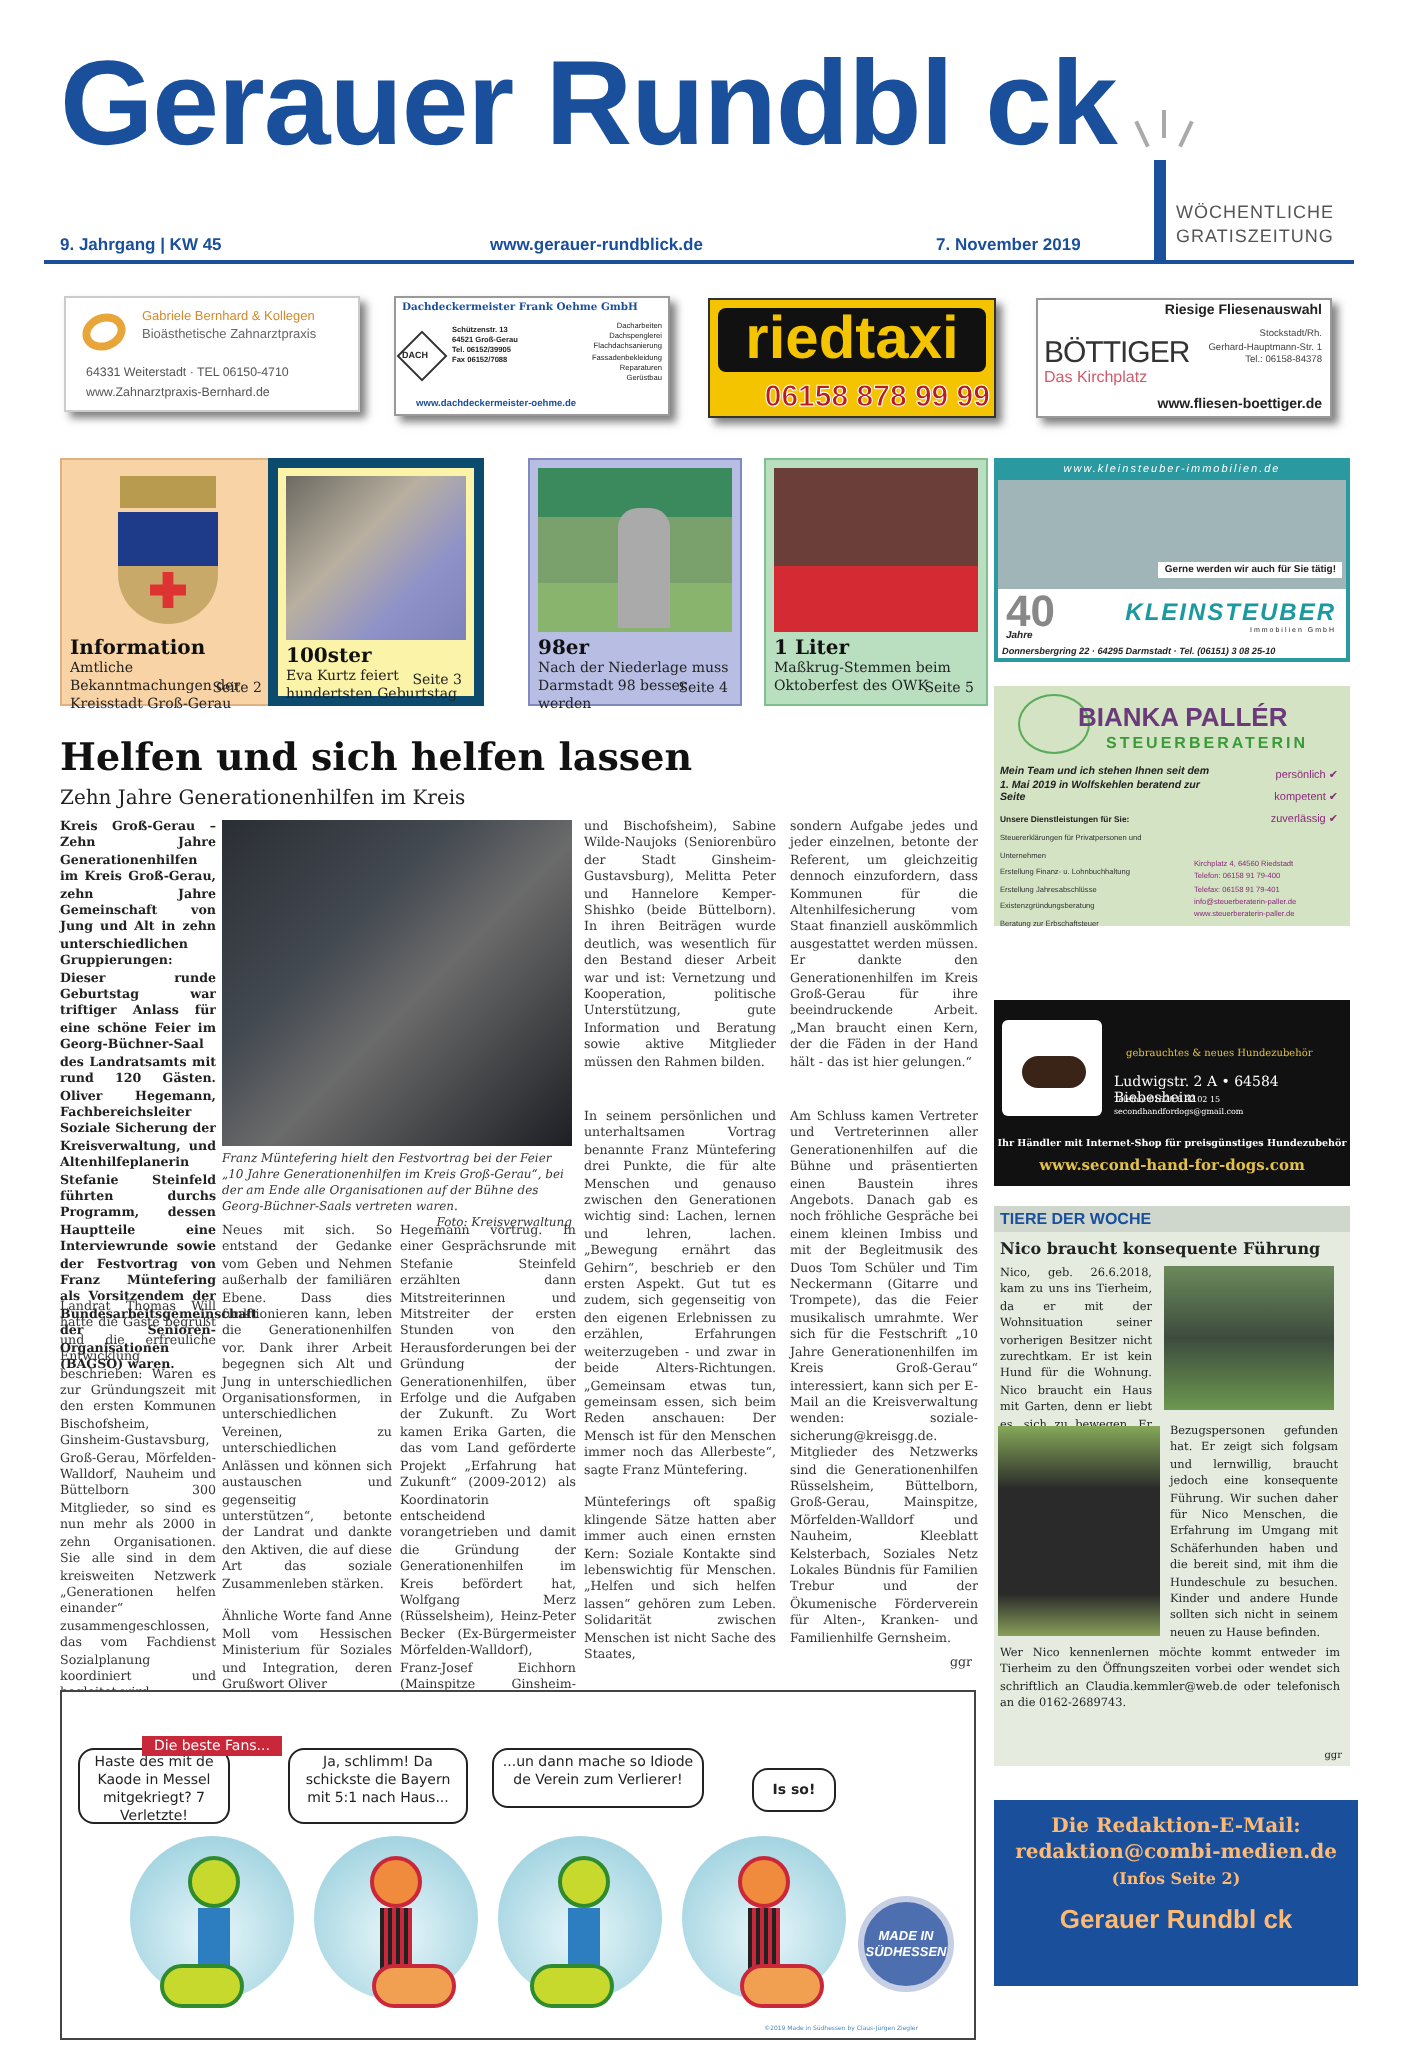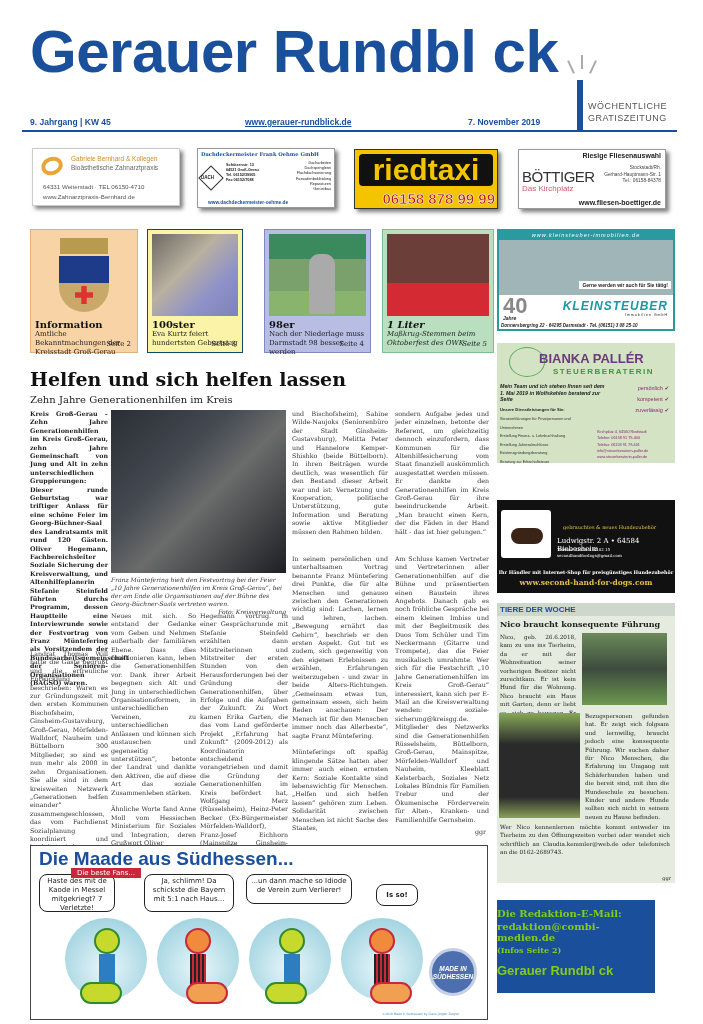--- a/index.html
+++ b/index.html
@@ -33,21 +33,21 @@
   .col { position: absolute; font-size: 6.3px; line-height: 8.4px; text-align: justify; color: #333; }
   .col.bold { font-weight: bold; color: #222; }
   #photo { left: 111px; top: 410px; width: 175px; height: 163px; background: linear-gradient(135deg,#2a2d34 0%,#444a52 35%,#6b6b6b 55%,#1d1f24 100%); }
   #caption { left: 111px; top: 576px; width: 175px; font-size: 6px; line-height: 8px; font-style: italic; color: #333; }
 
   
   #ad-kleinsteuber { left: 497px; top: 229px; width: 178px; height: 102px; background: linear-gradient(180deg,#2a9aa0 0 9%,#9fb5b8 9% 65%,#fff 65%); border: 2px solid #2a9aa0; font-family: "Liberation Sans", sans-serif; }
   #ad-paller { left: 497px; top: 343px; width: 178px; height: 120px; background: #d3e3c3; font-family: "Liberation Sans", sans-serif; }
   #ad-dogs { left: 497px; top: 500px; width: 178px; height: 93px; background: #111; font-family: "DejaVu Serif", serif; color: #fff; }
   #tiere { left: 497px; top: 603px; width: 178px; height: 280px; background: #e5ecdf; }
-  #redaktion { left: 497px; top: 900px; width: 158px; height: 93px; background: #1a4f9c; color: #84cc16; }
+  #redaktion { left: 497px; top: 900px; width: 182px; height: 93px; background: #1a4f9c; color: #fdba74; text-align: center; }
 
   
   #comic { left: 30px; top: 845px; width: 458px; height: 175px; border: 1.5px solid #444; background: #fff; overflow: hidden; }
   .bubble { position: absolute; border: 1.5px solid #222; border-radius: 8px; background: #fff; font-family: "DejaVu Sans", sans-serif; font-size: 7px; line-height: 9px; text-align: center; padding: 2px 4px; }
   .circle { position: absolute; width: 82px; height: 82px; border-radius: 50%; background: radial-gradient(circle at 50% 60%, #e8f6fa, #8ecad9); }
   .worm-head { position: absolute; width: 26px; height: 26px; border-radius: 50%; }
   .worm-body { position: absolute; width: 16px; height: 32px; }
   .worm-foot { position: absolute; width: 42px; height: 22px; border-radius: 11px; }
 </style>
 </head>
@@ -56,21 +56,21 @@
 <div class="abs" id="masthead-title">Gerauer Rundbl&nbsp;ck</div>
 <div class="abs" id="dot-i"></div>
 <div class="ray" style="left:570px;top:60px;transform:rotate(-25deg);"></div>
 <div class="ray" style="left:581px;top:55px;"></div>
 <div class="ray" style="left:592px;top:60px;transform:rotate(25deg);"></div>
 <div class="abs" id="tagline">
   <div>WÖCHENTLICHE</div>
   <div>GRATISZEITUNG</div>
 </div>
 <div class="abs meta" style="left:30px;">9. Jahrgang | KW 45</div>
-<div class="abs meta" style="left:245px;text-decoration:underline;">www.gerauer-rundblick.de</div>
+<div class="abs meta" style="left:245px;">www.gerauer-rundblick.de</div>
 <div class="abs meta" style="left:468px;">7. November 2019</div>
 <div class="abs" id="rule-top"></div>
 
 <div class="ad" id="ad-zahnarzt">
   <div style="position:absolute;left:8px;top:8px;width:22px;height:18px;border:4px solid #e8a63a;border-radius:50%;transform:rotate(-20deg);"></div>
   <div style="position:absolute;left:38px;top:6px;font-size:6.5px;color:#d48a2c;">Gabriele Bernhard &amp; Kollegen</div>
   <div style="position:absolute;left:38px;top:15px;font-size:6.5px;color:#666;">Bioästhetische Zahnarztpraxis</div>
   <div style="position:absolute;left:10px;top:34px;font-size:6.2px;color:#555;">64331 Weiterstadt · TEL 06150-4710</div>
   <div style="position:absolute;left:10px;top:44px;font-size:6.2px;color:#555;">www.Zahnarztpraxis-Bernhard.de</div>
 </div>
@@ -116,35 +116,35 @@
 <div class="teaser" style="left:30px;width:108px;background:#f8d3a6;border:1px solid #e0b080;">
   <div class="img" style="background:#f8d3a6;position:relative;">
     <div style="position:absolute;left:25px;top:4px;width:48px;height:16px;background:#b89b4e;"></div>
     <div style="position:absolute;left:24px;top:22px;width:50px;height:56px;background:linear-gradient(#1e3b8a 0 48%, #c8a96a 48%);border-radius:0 0 25px 25px;"></div>
     <div style="position:absolute;left:40px;top:52px;width:18px;height:18px;background:#d33;clip-path:polygon(35% 0,65% 0,65% 35%,100% 35%,100% 65%,65% 65%,65% 100%,35% 100%,35% 65%,0 65%,0 35%,35% 35%);"></div>
   </div>
   <div class="t-title">Information</div>
   <div class="t-text">Amtliche Bekanntmachungen der Kreisstadt Groß-Gerau</div>
   <div class="t-page">Seite 2</div>
 </div>
-<div class="teaser" style="left:147px;width:96px;background:#fbf3a8;border:1px solid #0c4a6e;">
+<div class="teaser" style="left:134px;width:108px;background:#fbf3a8;border:5px solid #0c4a6e;">
   <div class="img" style="background:linear-gradient(135deg,#6d6a62,#b9b0a0 40%,#8f92c8 70%,#7d82b8);"></div>
   <div class="t-title">100ster</div>
   <div class="t-text">Eva Kurtz feiert hundertsten Geburtstag</div>
   <div class="t-page">Seite 3</div>
 </div>
 <div class="teaser" style="left:264px;width:107px;background:#b7bde3;border:1px solid #8088c0;">
   <div class="img" style="background:linear-gradient(180deg,#3b8a5d 0 30%,#7aa06b 30% 70%,#88b46e 70%);position:relative;">
     <div style="position:absolute;left:40px;top:20px;width:26px;height:60px;background:#aaa;border-radius:10px 10px 0 0;"></div>
   </div>
   <div class="t-title">98er</div>
   <div class="t-text">Nach der Niederlage muss Darmstadt 98 besser werden</div>
   <div class="t-page">Seite 4</div>
 </div>
-<div class="teaser" style="left:382px;width:112px;background:#b9dfc0;border:1px solid #7fbf8f;font-style:italic;">
+<div class="teaser" style="left:382px;width:112px;background:#b9dfc0;border:1px solid #7fbf8f;">
   <div class="img" style="background:linear-gradient(180deg,#6b3e3a 0 60%,#d32a34 60%);"></div>
   <div class="t-title">1 Liter</div>
   <div class="t-text">Maßkrug-Stemmen beim Oktoberfest des OWK</div>
   <div class="t-page">Seite 5</div>
 </div>
 
 <div class="abs" id="headline">Helfen und sich helfen lassen</div>
 <div class="abs" id="subhead">Zehn Jahre Generationenhilfen im Kreis</div>
 
 <div class="col bold" style="left:30px;top:410px;width:78px;">Kreis Groß-Gerau – Zehn Jahre Generationenhilfen im Kreis Groß-Gerau, zehn Jahre Gemeinschaft von Jung und Alt in zehn unterschiedlichen Gruppierungen: Dieser runde Geburtstag war triftiger Anlass für eine schöne Feier im Georg-Büchner-Saal des Landratsamts mit rund 120 Gästen. Oliver Hegemann, Fachbereichsleiter Soziale Sicherung der Kreisverwaltung, und Altenhilfeplanerin Stefanie Steinfeld führten durchs Programm, dessen Hauptteile eine Interviewrunde sowie der Festvortrag von Franz Müntefering als Vorsitzendem der Bundesarbeitsgemeinschaft der Senioren-Organisationen (BAGSO) waren.</div>
@@ -164,21 +164,20 @@
 <div class="col" style="left:200px;top:612px;width:88px;">Hegemann vortrug. In einer Gesprächsrunde mit Stefanie Steinfeld erzählten dann Mitstreiterinnen und Mitstreiter der ersten Stunden von den Herausforderungen bei der Gründung der Generationenhilfen, über Erfolge und die Aufgaben der Zukunft. Zu Wort kamen Erika Garten, die das vom Land geförderte Projekt „Erfahrung hat Zukunft“ (2009-2012) als Koordinatorin entscheidend vorangetrieben und damit die Gründung der Generationenhilfen im Kreis befördert hat, Wolfgang Merz (Rüsselsheim), Heinz-Peter Becker (Ex-Bürgermeister Mörfelden-Walldorf), Franz-Josef Eichhorn (Mainspitze Ginsheim-Gustavsburg</div>
 <div class="col" style="left:292px;top:410px;width:96px;">und Bischofsheim), Sabine Wilde-Naujoks (Seniorenbüro der Stadt Ginsheim-Gustavsburg), Melitta Peter und Hannelore Kemper-Shishko (beide Büttelborn). In ihren Beiträgen wurde deutlich, was wesentlich für den Bestand dieser Arbeit war und ist: Vernetzung und Kooperation, politische Unterstützung, gute Information und Beratung sowie aktive Mitglieder müssen den Rahmen bilden.</div>
 <div class="col" style="left:395px;top:410px;width:94px;">sondern Aufgabe jedes und jeder einzelnen, betonte der Referent, um gleichzeitig dennoch einzufordern, dass Kommunen für die Altenhilfesicherung vom Staat finanziell auskömmlich ausgestattet werden müssen. Er dankte den Generationenhilfen im Kreis Groß-Gerau für ihre beeindruckende Arbeit. „Man braucht einen Kern, der die Fäden in der Hand hält - das ist hier gelungen.“</div>
 <div class="col" style="left:292px;top:555px;width:96px;white-space:pre-line;">In seinem persönlichen und unterhaltsamen Vortrag benannte Franz Müntefering drei Punkte, die für alte Menschen und genauso zwischen den Generationen wichtig sind: Lachen, lernen und lehren, lachen. „Bewegung ernährt das Gehirn“, beschrieb er den ersten Aspekt. Gut tut es zudem, sich gegenseitig von den eigenen Erlebnissen zu erzählen, Erfahrungen weiterzugeben - und zwar in beide Alters-Richtungen. „Gemeinsam etwas tun, gemeinsam essen, sich beim Reden anschauen: Der Mensch ist für den Menschen immer noch das Allerbeste“, sagte Franz Müntefering.
 
 Münteferings oft spaßig klingende Sätze hatten aber immer auch einen ernsten Kern: Soziale Kontakte sind lebenswichtig für Menschen. „Helfen und sich helfen lassen“ gehören zum Leben. Solidarität zwischen Menschen ist nicht Sache des Staates,</div>
 <div class="col" style="left:395px;top:555px;width:94px;">Am Schluss kamen Vertreter und Vertreterinnen aller Generationenhilfen auf die Bühne und präsentierten einen Baustein ihres Angebots. Danach gab es noch fröhliche Gespräche bei einem kleinen Imbiss und mit der Begleitmusik des Duos Tom Schüler und Tim Neckermann (Gitarre und Trompete), das die Feier musikalisch umrahmte. Wer sich für die Festschrift „10 Jahre Generationenhilfen im Kreis Groß-Gerau“ interessiert, kann sich per E-Mail an die Kreisverwaltung wenden: soziale-sicherung@kreisgg.de. Mitglieder des Netzwerks sind die Generationenhilfen Rüsselsheim, Büttelborn, Groß-Gerau, Mainspitze, Mörfelden-Walldorf und Nauheim, Kleeblatt Kelsterbach, Soziales Netz Lokales Bündnis für Familien Trebur und der Ökumenische Förderverein für Alten-, Kranken- und Familienhilfe Gernsheim.</div>
 <div class="col" style="left:475px;top:828px;">ggr</div>
 
 <div class="abs" id="comic">
-  <div style="position:absolute;left:8px;top:2px;font-family:'Liberation Sans',sans-serif;font-weight:bold;font-size:19px;color:#1a4f9c;">Die Maade aus Südhessen...</div>
   <div style="position:absolute;left:40px;top:22px;background:#c8283a;color:#fff;font-family:'DejaVu Sans',sans-serif;font-size:7px;padding:1px 6px;z-index:2;">Die beste Fans...</div>
   <div class="bubble" style="left:8px;top:28px;width:76px;height:38px;">Haste des mit de Kaode in Messel mitgekriegt? 7 Verletzte!</div>
   <div class="bubble" style="left:113px;top:28px;width:90px;height:38px;">Ja, schlimm! Da schickste die Bayern mit 5:1 nach Haus...</div>
   <div class="bubble" style="left:215px;top:28px;width:106px;height:30px;">...un dann mache so Idiode de Verein zum Verlierer!</div>
   <div class="bubble" style="left:345px;top:38px;width:42px;height:22px;line-height:16px;font-weight:bold;">Is so!</div>
 
   <div class="circle" style="left:34px;top:72px;"></div>
   <div class="circle" style="left:126px;top:72px;"></div>
   <div class="circle" style="left:218px;top:72px;"></div>
   <div class="circle" style="left:310px;top:72px;"></div>

